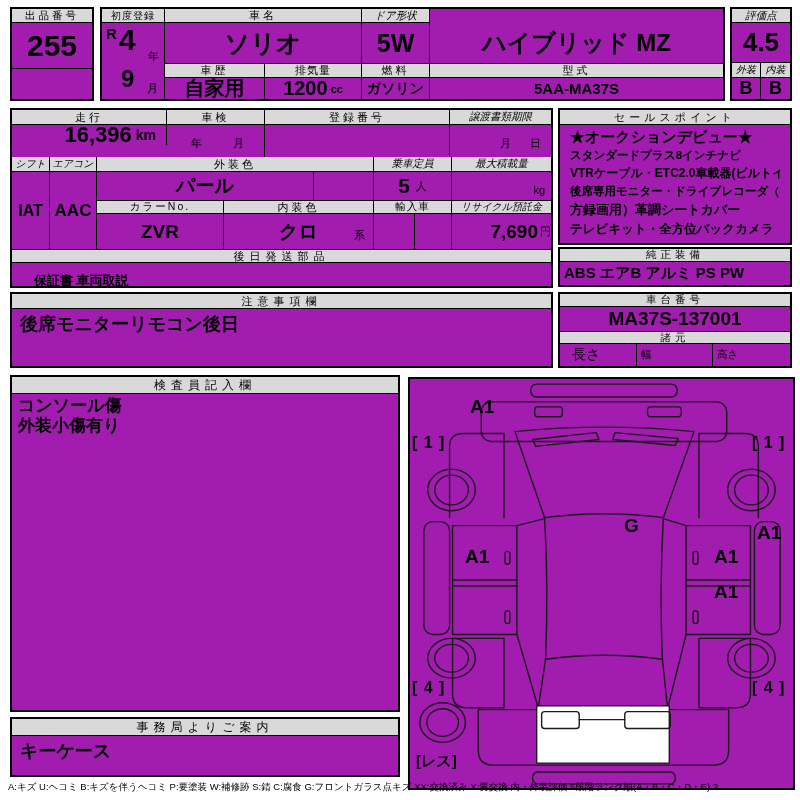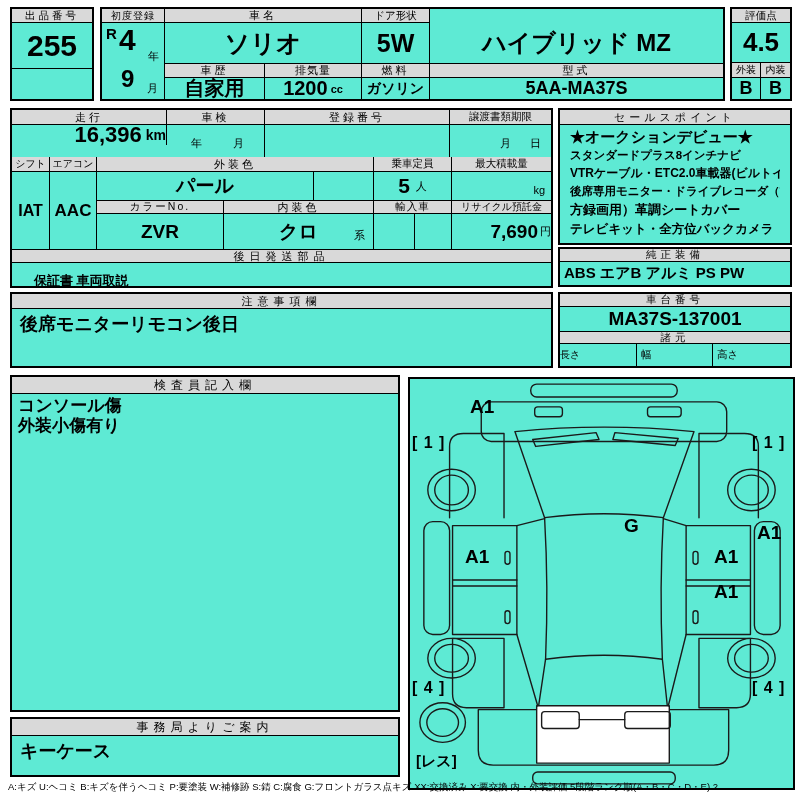--- a/index.html
+++ b/index.html
@@ -1,20 +1,20 @@
 <!DOCTYPE html>
 <html><head>
 <meta charset="utf-8">
 <style>
   html,body{margin:0;padding:0;background:#fff;}
   body{width:800px;height:800px;position:relative;font-family:"Liberation Sans",sans-serif;color:#000;overflow:hidden;}
-  .box{position:absolute;border:2px solid #000;background:#5eead4;box-sizing:border-box;}
+  .box{position:absolute;border:2px solid #000;background:#a21caf;box-sizing:border-box;}
   .cell{position:absolute;box-sizing:border-box;}
   .hdr{background:#d9d9d9;display:flex;align-items:center;justify-content:center;font-size:11px;letter-spacing:3px;border-bottom:1px solid #000;box-sizing:border-box;}
-  .ls0{letter-spacing:0;}
+  .ls0{letter-spacing:0;font-style:italic;}
   .ls1{letter-spacing:1px;}
   .bd-r{border-right:1px solid #000;}
   .bd-t{border-top:1px solid #000;}
   .big{display:flex;align-items:center;justify-content:center;font-weight:bold;}
   .unit{font-weight:bold;font-size:11px;}
   .vend{display:flex;align-items:center;justify-content:flex-end;font-weight:bold;}
   .dlabel{position:absolute;font-weight:bold;font-size:19px;line-height:1;}
   .dbracket{font-size:16px;letter-spacing:1px;}
   .sales-line{font-weight:bold;white-space:nowrap;overflow:hidden;}
   svg{display:block;}
@@ -47,39 +47,39 @@
   <div class="cell hdr bd-r bd-t ls1" style="left:163px;top:54px;width:97px;height:15px">排気量</div>
   <div class="cell hdr bd-r bd-t" style="left:260px;top:54px;width:68px;height:15px">燃料</div>
   <div class="cell hdr bd-t" style="left:328px;top:54px;width:293px;height:15px">型式</div>
 
   <div class="cell big bd-r" style="left:63px;top:69px;width:100px;height:21px;font-size:20px">自家用</div>
   <div class="cell big bd-r" style="left:163px;top:69px;width:97px;height:21px;font-size:20px;gap:3px">
     <span>1200</span>
     <span class="unit">cc</span>
   </div>
   <div class="cell big bd-r" style="left:260px;top:69px;width:68px;height:21px;font-size:14px">ガソリン</div>
-  <div class="cell big" style="left:328px;top:69px;width:293px;height:21px;font-size:18px">5AA-MA37S</div>
+  <div class="cell big" style="left:328px;top:69px;width:293px;height:21px;font-size:15px">5AA-MA37S</div>
 </div>
 
 <div class="box" style="left:730px;top:7px;width:62px;height:94px">
   <div class="hdr ls0" style="height:14px;font-size:10.5px">評価点</div>
   <div class="cell big" style="left:0;top:14px;width:58px;height:40px;border-bottom:1px solid #000;font-size:26px">4.5</div>
   <div class="cell hdr bd-r ls0" style="left:0;top:54px;width:29px;height:15px;font-size:10px">外装</div>
   <div class="cell hdr ls0" style="left:29px;top:54px;width:29px;height:15px;font-size:10px">内装</div>
   <div class="cell big bd-r" style="left:0;top:69px;width:29px;height:21px;font-size:18px">B</div>
   <div class="cell big" style="left:29px;top:69px;width:29px;height:21px;font-size:18px">B</div>
 </div>
 
 <div class="box" style="left:10px;top:108px;width:543px;height:180px">
   <div class="cell hdr bd-r" style="left:0;top:0;width:155px;height:15px">走行</div>
   <div class="cell hdr bd-r" style="left:155px;top:0;width:98px;height:15px">車検</div>
   <div class="cell hdr bd-r" style="left:253px;top:0;width:185px;height:15px">登録番号</div>
   <div class="cell hdr ls0" style="left:438px;top:0;width:101px;height:15px;font-size:10.5px">譲渡書類期限</div>
 
-  <div class="cell vend bd-r" style="left:0;top:15px;width:155px;height:20px;gap:4px">
+  <div class="cell vend bd-r" style="left:0;top:15px;width:155px;height:20px;padding-right:10px;gap:4px">
     <span style="font-size:22px">16,396</span>
     <span style="font-size:14px;font-weight:bold">km</span>
   </div>
   <div class="cell bd-r" style="left:155px;top:15px;width:98px;height:32px">
     <span style="position:absolute;left:24px;bottom:6px;font-size:11px">年</span>
     <span style="position:absolute;right:20px;bottom:6px;font-size:11px">月</span>
   </div>
   <div class="cell bd-r" style="left:253px;top:15px;width:185px;height:32px"></div>
   <div class="cell" style="left:438px;top:15px;width:101px;height:32px">
     <span style="position:absolute;right:40px;bottom:6px;font-size:11px">月</span>
@@ -146,21 +146,21 @@
 <div class="box" style="left:10px;top:292px;width:543px;height:76px">
   <div class="hdr" style="height:15px;letter-spacing:5px">注意事項欄</div>
   <div style="padding:3px 8px;font-weight:bold;font-size:18px">後席モニターリモコン後日</div>
 </div>
 
 <div class="box" style="left:558px;top:292px;width:234px;height:76px">
   <div class="hdr" style="height:13px;font-size:10.5px;letter-spacing:4px">車台番号</div>
   <div class="big" style="height:24px;font-size:19px">MA37S-137001</div>
   <div class="hdr bd-t" style="height:13px;font-size:10.5px;letter-spacing:4px">諸元</div>
   <div style="position:relative;height:22px">
-    <div class="cell bd-r" style="left:0;top:0;width:77px;height:22px;display:flex;align-items:center;padding-left:0;font-size:10px">長さ</div>
+    <div class="cell bd-r" style="left:0;top:0;width:77px;height:22px;display:flex;align-items:center;padding-left:12px;font-size:14px">長さ</div>
     <div class="cell bd-r" style="left:77px;top:0;width:76px;height:22px;display:flex;align-items:center;padding-left:4px;font-size:10.5px">幅</div>
     <div class="cell" style="left:153px;top:0;width:77px;height:22px;display:flex;align-items:center;padding-left:4px;font-size:10.5px">高さ</div>
   </div>
 </div>
 
 <div class="box" style="left:10px;top:375px;width:390px;height:337px">
   <div class="hdr" style="height:17px;font-size:12px;letter-spacing:5px">検査員記入欄</div>
   <div style="padding:2px 6px;font-weight:bold;font-size:17px;line-height:1.2">
     <div>コンソール傷</div>
     <div>外装小傷有り</div>

